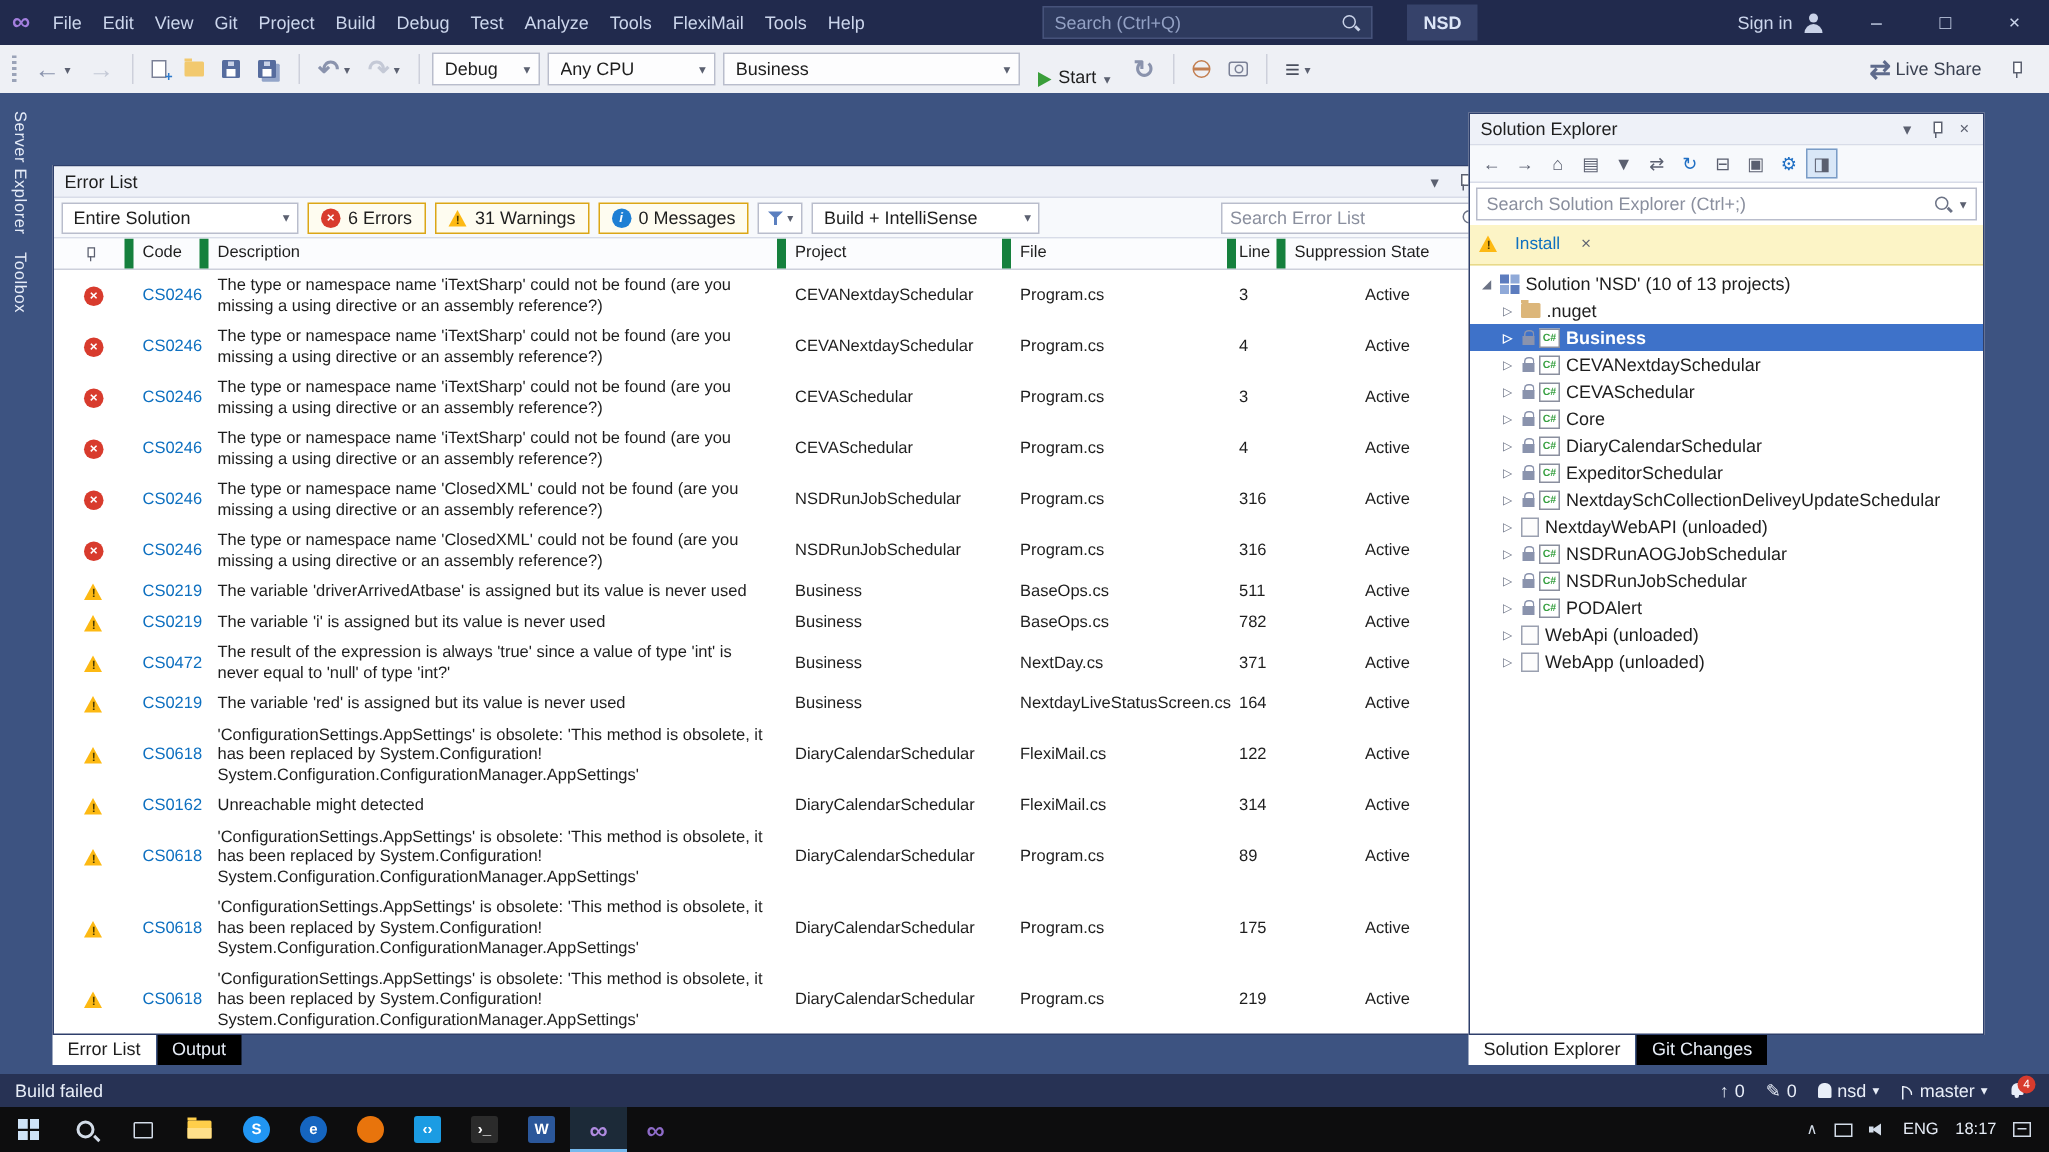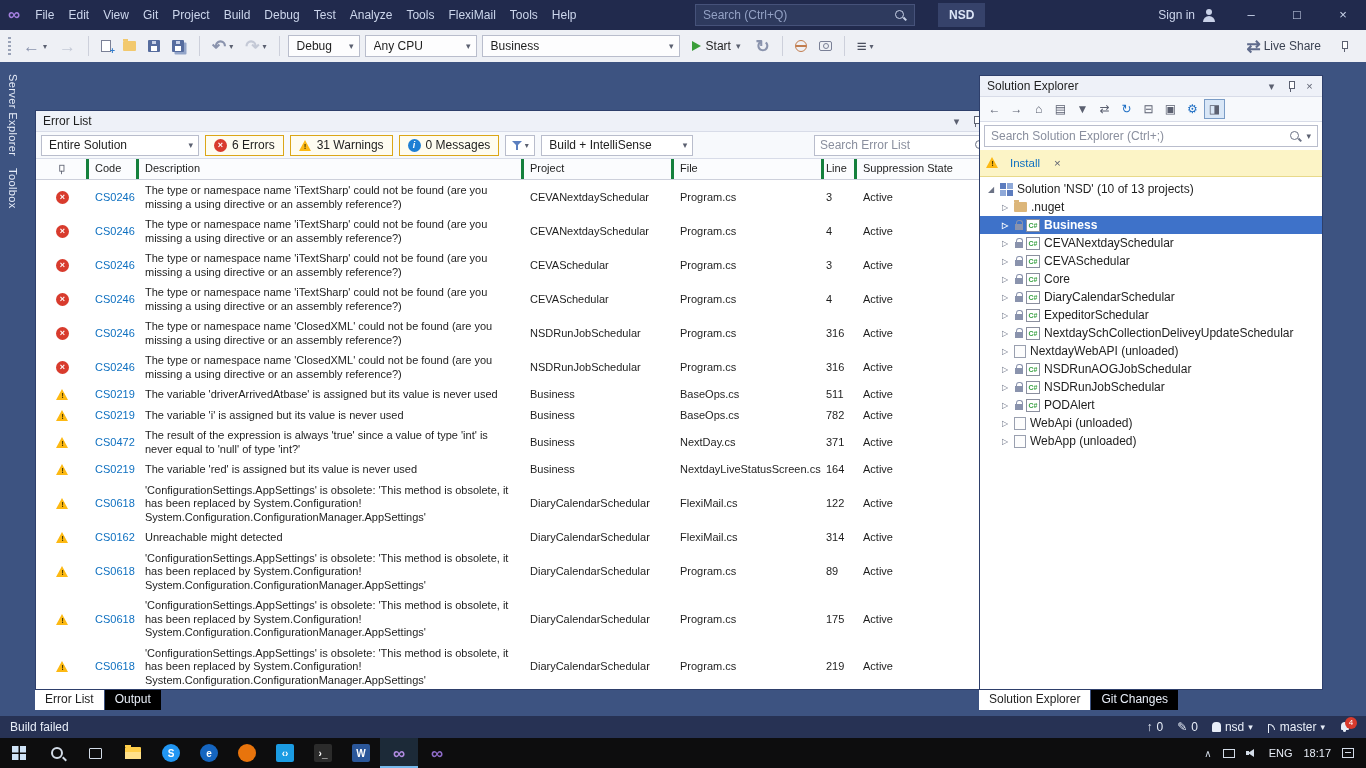--- a/index.html
+++ b/index.html
@@ -33,21 +33,21 @@
   .tb-sep{width:1px;height:20px;background:#CDD0DB;margin:0 3px;}
   .tb-btn{display:flex;align-items:center;gap:3px;padding:2px 3px;}
   .tb-glyph{font-size:14px;line-height:14px;}
   .chev{color:#5B6070;font-size:9px;line-height:9px;}
   .chev.tiny{font-size:8px;}
   .combo{height:22px;background:#FDFDFE;border:1px solid #B9BDCC;display:flex;align-items:center;font-size:12px;color:#1E1E1E;padding:0 5px 0 8px;gap:6px;}
   .combo .combo-val{flex:1;white-space:nowrap;overflow:hidden;}
   .combo.w-debug{width:72px;}
   .combo.w-cpu{width:112px;}
   .combo.w-proj{width:198px;}
-  .start-btn{display:flex;align-items:center;gap:5px;padding:0 7px;height:24px;color:#1E1E1E;font-size:12px;}
+  .start-btn{display:flex;align-items:flex-end;gap:5px;padding:0 7px;height:24px;color:#1E1E1E;font-size:12px;}
   .play{width:0;height:0;border-left:9px solid #3A9E3A;border-top:5.5px solid transparent;border-bottom:5.5px solid transparent;}
   .tb-rightside{margin-left:auto;display:flex;align-items:center;gap:12px;color:#3B4252;font-size:12px;padding-right:6px;}
   .i-doc{width:10px;height:12px;background:#fff;border:1px solid #7A8096;position:relative;display:inline-block;}
   .i-doc::after{content:"+";position:absolute;right:-5px;bottom:-5px;color:#2F7ACB;font-size:9px;font-weight:700;}
   .i-folderopen{width:13px;height:10px;background:#F2C96E;border-radius:1px;position:relative;display:inline-block;}
   .i-folderopen::before{content:"";position:absolute;left:0;top:-2px;width:5px;height:2px;background:#F2C96E;}
   .i-save{width:12px;height:12px;background:#566C9E;position:relative;border-radius:1px;display:inline-block;}
   .i-save::before{content:"";position:absolute;left:4px;top:1px;width:4px;height:3px;background:#C9D2E8;}
   .i-save::after{content:"";position:absolute;left:3px;top:6px;width:6px;height:5px;background:#fff;}
   .i-saveall{box-shadow:2.5px 2.5px 0 0 #93A5C9;margin-right:3px;}
@@ -85,29 +85,29 @@
   .search-box input{border:none;outline:none;flex:1;min-width:0;font-size:12px;color:#1E1E1E;background:transparent;}
   .search-box input::placeholder{color:#8A8F9E;}
   .sev-e{width:13px;height:13px;border-radius:50%;background:#D83B2D;color:#fff;font-size:9px;line-height:13px;text-align:center;font-weight:700;display:inline-block;flex:none;}
   .sev-w{position:relative;width:13px;height:11px;display:inline-block;flex:none;}
   .sev-w::before{content:"";position:absolute;left:0;top:0;border-left:6.5px solid transparent;border-right:6.5px solid transparent;border-bottom:11px solid #FDB913;}
   .sev-w::after{content:"!";position:absolute;left:0;right:0;top:2px;text-align:center;font-size:8px;line-height:9px;font-weight:700;color:#4A3A00;}
   .sev-i{width:13px;height:13px;border-radius:50%;background:#1E7FD4;color:#fff;font-size:9px;line-height:13px;text-align:center;font-weight:700;font-style:italic;display:inline-block;flex:none;}
   .grid-wrap{flex:1;display:flex;overflow:hidden;}
   .grid-main{flex:1;display:flex;flex-direction:column;overflow:hidden;}
   .grid-header{display:flex;height:21px;border-bottom:1px solid #CDD0DB;background:#FBFCFE;font-size:11px;color:#1E1E1E;align-items:center;flex:none;}
-  .grid-header .cell{border-right:3px solid #15803d;height:100%;display:flex;align-items:center;}
+  .grid-header .cell{border-right:6px solid #15803d;height:100%;display:flex;align-items:center;}
   .cell{padding:0 6px;line-height:13.5px;}
   .c-ico{width:53px;flex:none;display:flex;align-items:center;justify-content:center;}
   .c-code{width:50px;flex:none;}
   .c-desc{width:385px;flex:none;}
   .c-proj{width:150px;flex:none;}
   .c-file{width:150px;flex:none;white-space:nowrap;overflow:hidden;}
   .c-line{width:33px;flex:none;padding:0 2px;}
-  .c-state{flex:1;}
+  .c-state{flex:1;text-align:center;}
   .grid-body{flex:1;overflow:hidden;font-size:11px;color:#1E1E1E;}
   .grid-row{display:flex;align-items:center;padding:4px 0 3px;}
   .code-link{color:#0E70C0;}
   .vscroll{width:14px;background:#F3F4F8;border-left:1px solid #E3E5EC;position:relative;flex:none;}
   .sarrow{position:absolute;left:0;right:0;text-align:center;font-size:7px;color:#8A93AD;}
   .sarrow.up{top:2px;} .sarrow.down{bottom:2px;}
   .thumb{position:absolute;left:2px;right:2px;top:30px;height:140px;background:#C8CAD4;}
 
   
   .solution{left:979px;top:13px;width:344px;height:615px;}

